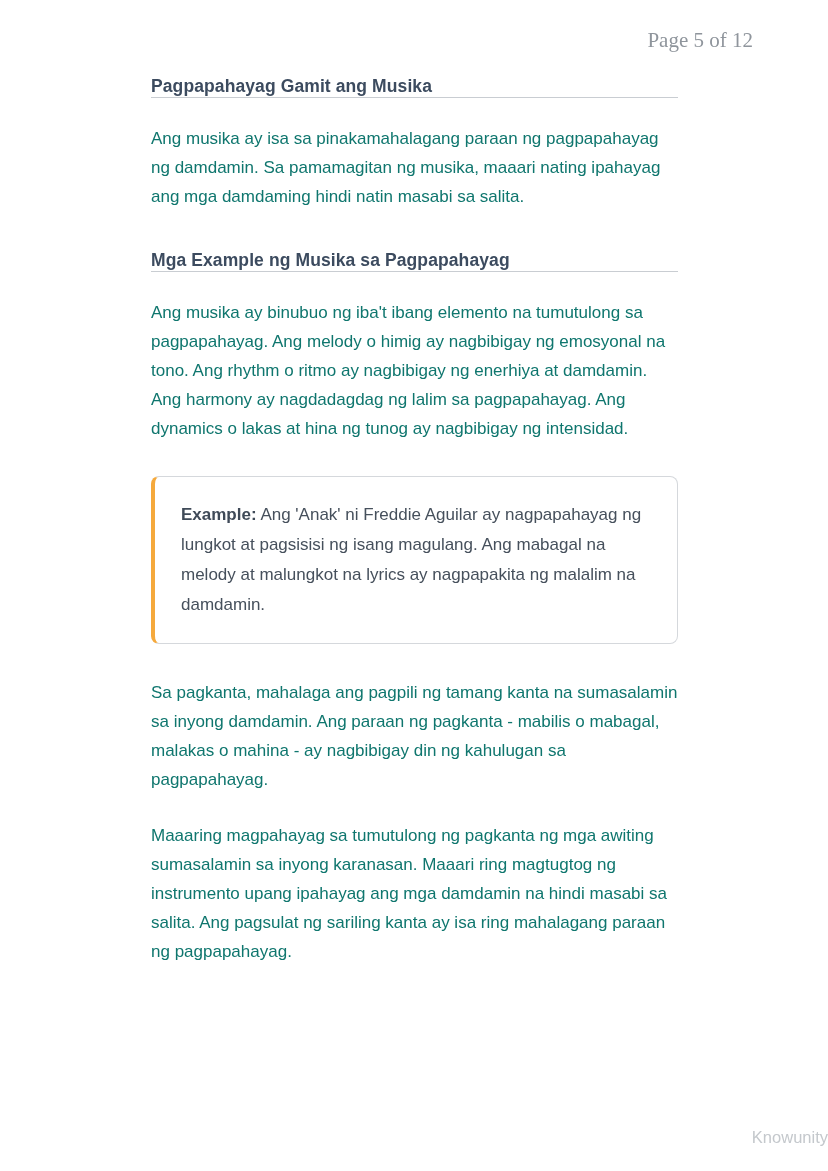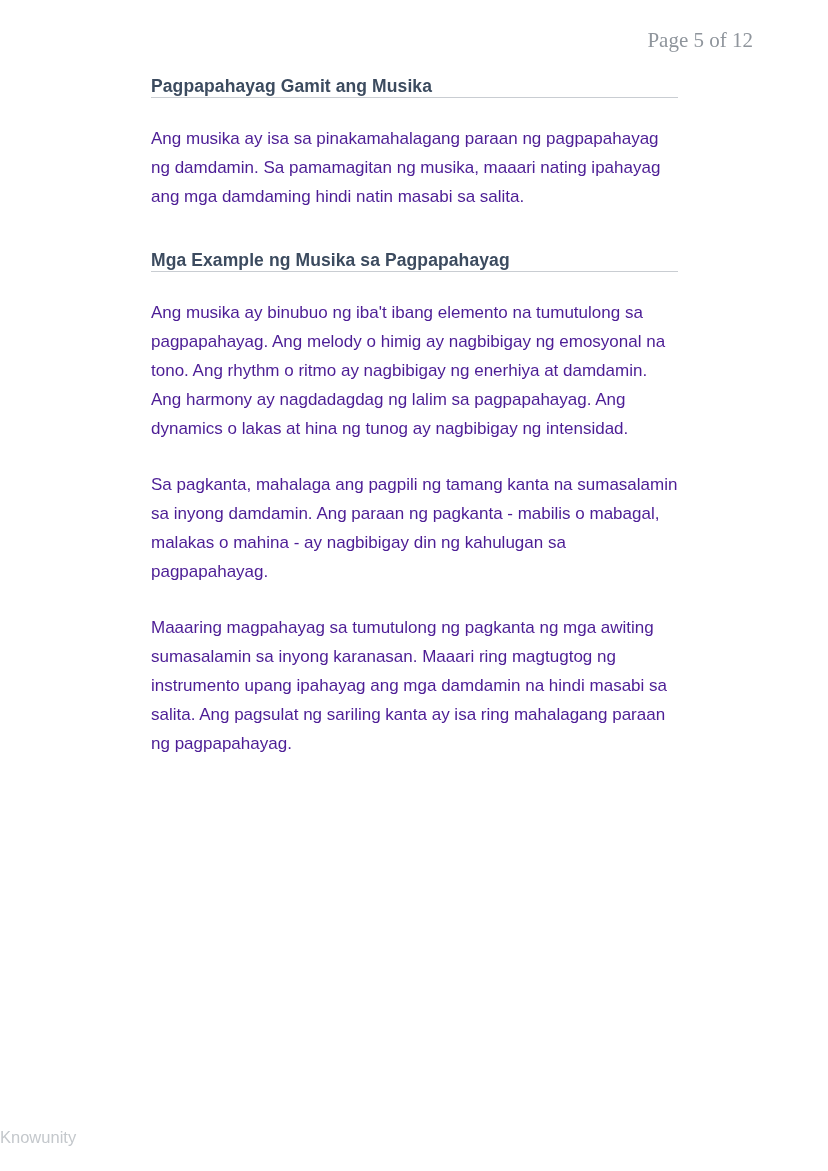--- a/index.html
+++ b/index.html
@@ -36,21 +36,21 @@
     letter-spacing: 0.1px;
     border-bottom: 1px solid #c9cdd2;
     margin: 39px 0 26px 0;
   }
   .section-heading.first {
     margin-top: 76px;
   }
   .body-par {
     font-size: 17px;
     line-height: 29px;
-    color: #4c1d95;
+    color: #0f766e;
     margin: 0 0 27px 0;
   }
   .example-box {
     border: 1px solid #d5d8dc;
     border-left: 4px solid #f5a93c;
     border-radius: 8px;
     padding: 23px 26px;
     margin: 33px 0 34px 0;
   }
   .example-text {
@@ -61,21 +61,21 @@
   }
   .example-label {
     font-weight: bold;
     color: #3f4a58;
   }
   .footer-brand {
     position: absolute;
     bottom: 24px;
     left: 0;
     width: 100%;
-    text-align: left;
+    text-align: right;
     font-size: 16.5px;
     color: #c4c8cc;
   }
 </style>
 </head>
 <body>
 
 <div class="page">
 
   <div class="page-number">Page 5 of 12</div>
@@ -83,20 +83,23 @@
   <div class="content">
 
     <h2 class="section-heading first">Pagpapahayag Gamit ang Musika</h2>
 
     <p class="body-par">Ang musika ay isa sa pinakamahalagang paraan ng pagpapahayag ng damdamin. Sa pamamagitan ng musika, maaari nating ipahayag ang mga damdaming hindi natin masabi sa salita.</p>
 
     <h2 class="section-heading">Mga Example ng Musika sa Pagpapahayag</h2>
 
     <p class="body-par">Ang musika ay binubuo ng iba't ibang elemento na tumutulong sa pagpapahayag. Ang melody o himig ay nagbibigay ng emosyonal na tono. Ang rhythm o ritmo ay nagbibigay ng enerhiya at damdamin. Ang harmony ay nagdadagdag ng lalim sa pagpapahayag. Ang dynamics o lakas at hina ng tunog ay nagbibigay ng intensidad.</p>
 
+    <div class="example-box">
+      <p class="example-text"><span class="example-label">Example:</span><span> Ang 'Anak' ni Freddie Aguilar ay nagpapahayag ng lungkot at pagsisisi ng isang magulang. Ang mabagal na melody at malungkot na lyrics ay nagpapakita ng malalim na damdamin.</span></p>
+    </div>
 
     <p class="body-par">Sa pagkanta, mahalaga ang pagpili ng tamang kanta na sumasalamin sa inyong damdamin. Ang paraan ng pagkanta - mabilis o mabagal, malakas o mahina - ay nagbibigay din ng kahulugan sa pagpapahayag.</p>
 
 
     <p class="body-par">Maaaring magpahayag sa tumutulong ng pagkanta ng mga awiting sumasalamin sa inyong karanasan. Maaari ring magtugtog ng instrumento upang ipahayag ang mga damdamin na hindi masabi sa salita. Ang pagsulat ng sariling kanta ay isa ring mahalagang paraan ng pagpapahayag.</p>
 
   </div>
 
   <div class="footer-brand">Knowunity</div>
 

